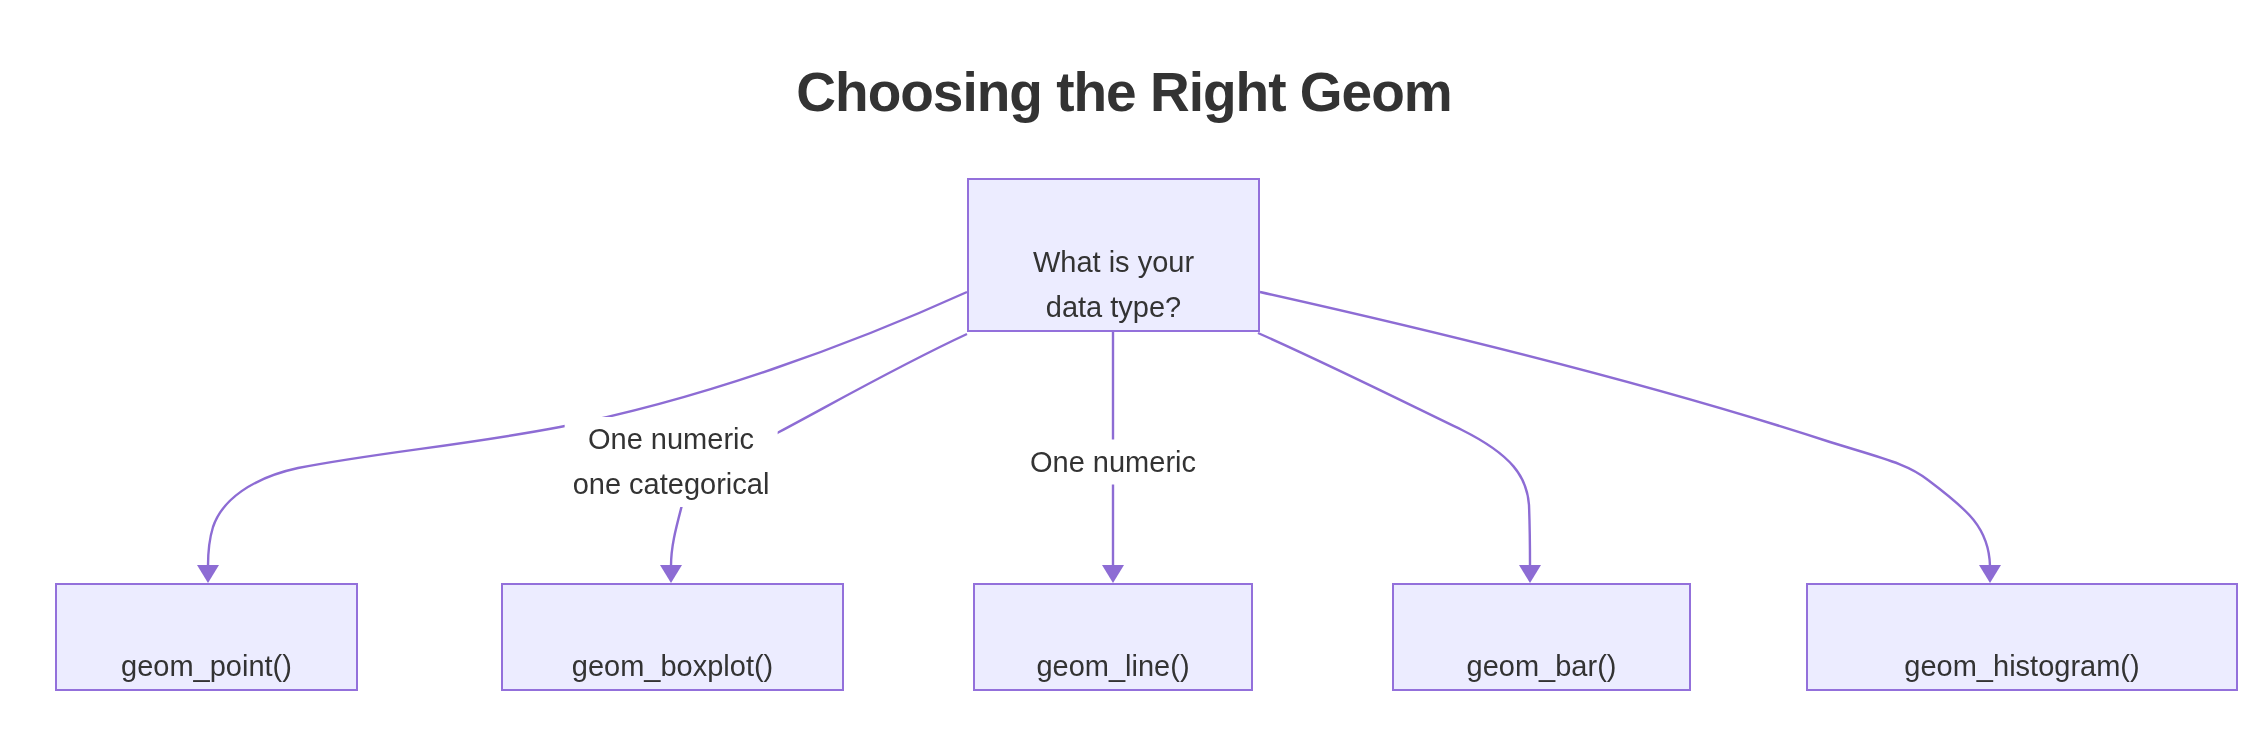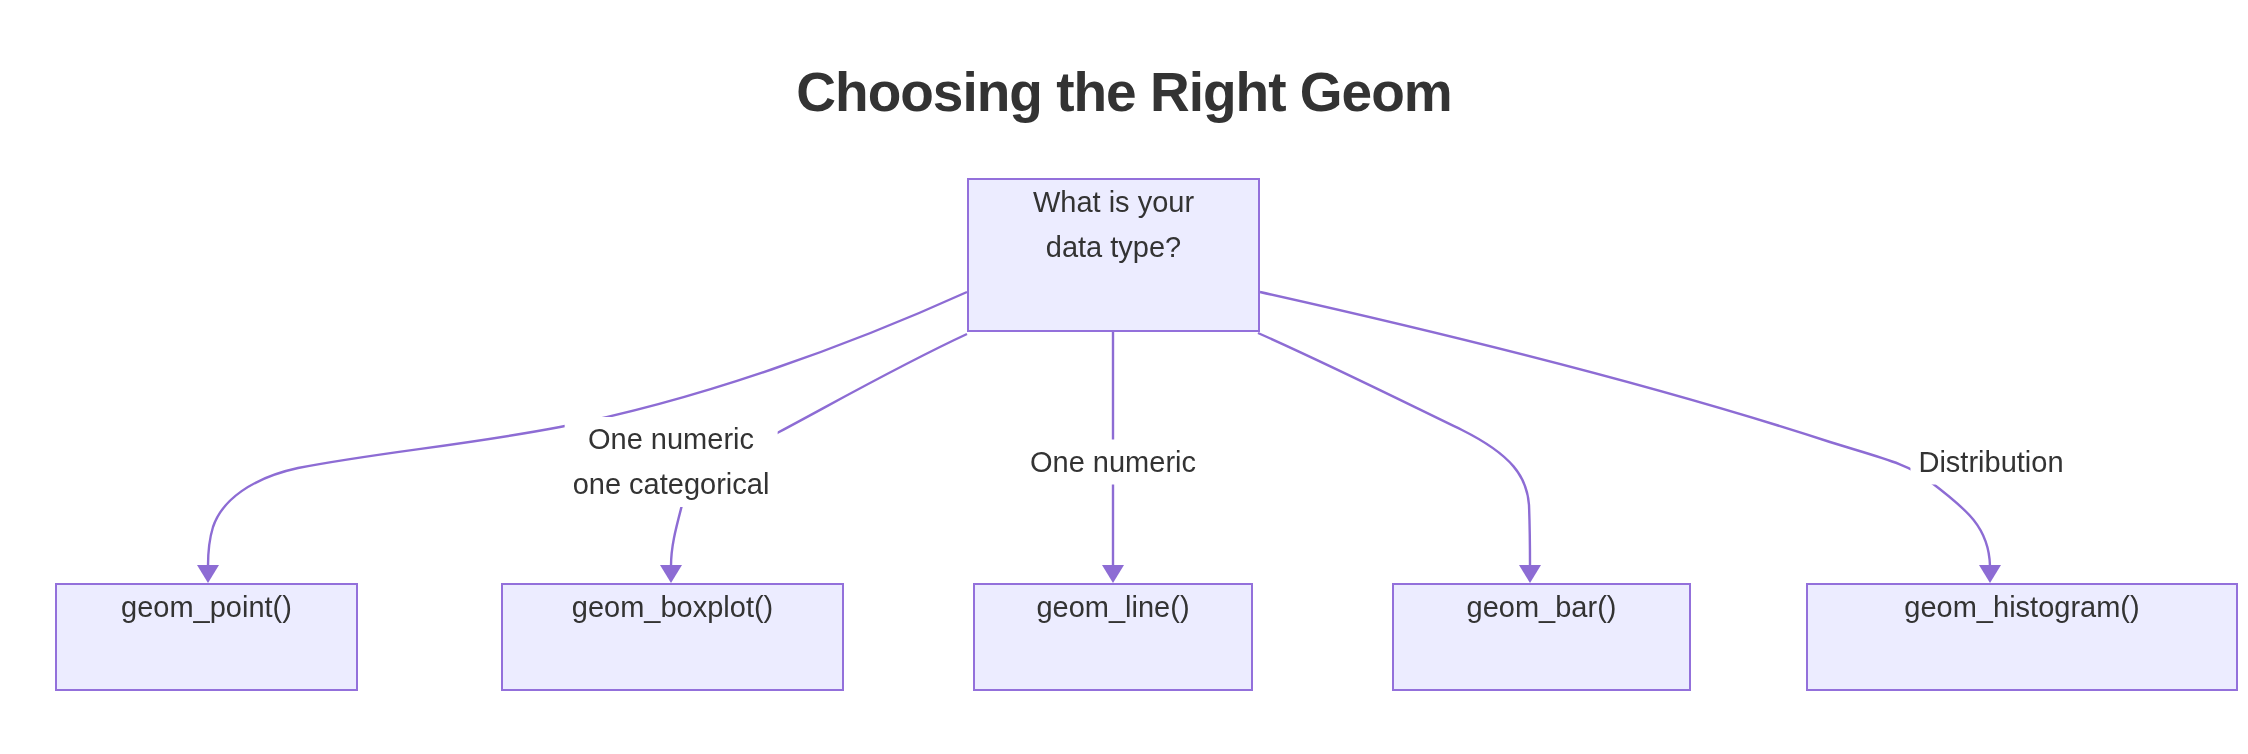--- a/index.html
+++ b/index.html
@@ -25,21 +25,21 @@
   #edges path.arrowhead{
     fill:var(--edge-color,#8D6CD4);
     stroke:none;
   }
   .node{
     position:absolute;
     box-sizing:border-box;
     background:var(--node-fill,#ECECFF);
     border:2.5px solid var(--node-border,#9370DB);
     display:flex;flex-direction:column;
-    align-items:center;justify-content:flex-start;
+    align-items:center;justify-content:flex-end;
     font-size:29px;line-height:45px;
     color:var(--text-color,#333333);
     text-align:center;
   }
   .node-root{left:967px;top:178px;width:293px;height:154px;}
   .node-child{top:583px;height:108px;}
   .node-geom-point{left:55px;width:303px;}
   .node-geom-boxplot{left:501px;width:343px;}
   .node-geom-line{left:973px;width:280px;}
   .node-geom-bar{left:1392px;width:299px;}
@@ -81,24 +81,20 @@
     <path class="arrowhead" d="M 1979 565 L 2001 565 L 1990 583 Z"></path>
   </svg>
 
   <div class="edge-label el-2">
     <div class="line">One numeric</div>
     <div class="line">one categorical</div>
   </div>
   <div class="edge-label el-3">
     <div class="line">One numeric</div>
   </div>
-  <div class="edge-label el-5">
-    <div class="line">Distribution</div>
-
-  </div>
 
   <div class="node node-root">
     <div class="line">What is your</div>
     <div class="line">data type?</div>
   </div>
 
   <div class="node node-child node-geom-point">
     <div class="line">geom_point()</div>
   </div>
   <div class="node node-child node-geom-boxplot">

